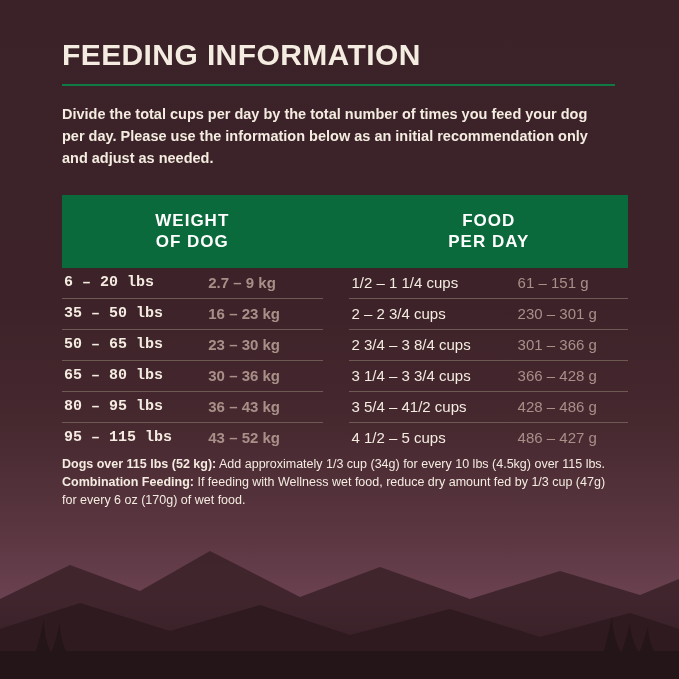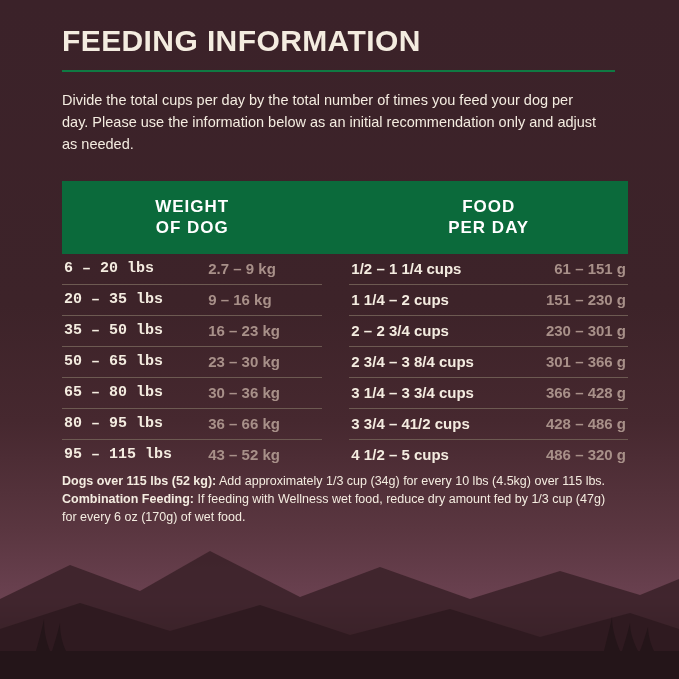--- a/index.html
+++ b/index.html
@@ -25,42 +25,42 @@
     position: absolute;
     left: 0;
     bottom: 0;
     width: 679px;
     height: 200px;
     pointer-events: none;
   }
   .content {
     position: relative;
     z-index: 5;
-    padding: 24px 56px 0 62px;
+    padding: 38px 56px 0 62px;
   }
   h1.title {
     color: #f4ece0;
     font-size: 30px;
     letter-spacing: 0.4px;
     font-weight: bold;
     margin: 0 0 12px 0;
   }
   .rule {
     height: 2px;
     background: #0f7a43;
     width: 553px;
     margin: 0 0 18px 0;
   }
   p.intro {
     color: #f4ece0;
     font-size: 14.5px;
     line-height: 1.5;
     margin: 0 0 26px 0;
     max-width: 540px;
-    font-weight: normal;
+    font-weight: bold;
   }
   table.feeding {
     border-collapse: collapse;
     width: 566px;
     margin-left: 0;
   }
   table.feeding th {
     background: #0b6a3b;
     color: #ffffff;
     font-size: 17px;
@@ -94,28 +94,28 @@
     text-align: left;
     width: 108px;
   }
   td.gap {
     border-bottom: none !important;
     width: 20px;
     padding: 0;
   }
   td.cups {
     color: #f4ece0;
-    font-weight: bold;
+    font-weight: normal;
     text-align: left;
     width: 165px;
   }
   td.grams {
     color: #a89089;
-    font-weight: bold;
-    text-align: right;
+    font-weight: normal;
+    text-align: left;
     padding-right: 6px;
     width: 110px;
   }
   tr.last td { border-bottom: none; }
   .footnote {
     margin-top: 2px;
     color: #f4ece0;
     font-size: 12.5px;
     line-height: 1.45;
     max-width: 570px;
@@ -163,27 +163,20 @@
       </thead>
       <tbody>
         <tr>
           <td class="lbs">6 – 20 lbs</td>
           <td class="kg">2.7 – 9 kg</td>
           <td class="gap"></td>
           <td class="cups">1/2 – 1 1/4 cups</td>
           <td class="grams">61 – 151 g</td>
         </tr>
         <tr>
-          <td class="lbs">20 – 35 lbs</td>
-          <td class="kg">9 – 16 kg</td>
-          <td class="gap"></td>
-          <td class="cups">1 1/4 – 2 cups</td>
-          <td class="grams">151 – 230 g</td>
-        </tr>
-        <tr>
           <td class="lbs">35 – 50 lbs</td>
           <td class="kg">16 – 23 kg</td>
           <td class="gap"></td>
           <td class="cups">2 – 2 3/4 cups</td>
           <td class="grams">230 – 301 g</td>
         </tr>
         <tr>
           <td class="lbs">50 – 65 lbs</td>
           <td class="kg">23 – 30 kg</td>
           <td class="gap"></td>
@@ -192,31 +185,31 @@
         </tr>
         <tr>
           <td class="lbs">65 – 80 lbs</td>
           <td class="kg">30 – 36 kg</td>
           <td class="gap"></td>
           <td class="cups">3 1/4 – 3 3/4 cups</td>
           <td class="grams">366 – 428 g</td>
         </tr>
         <tr>
           <td class="lbs">80 – 95 lbs</td>
-          <td class="kg">36 – 66 kg</td>
-          <td class="gap"></td>
-          <td class="cups">3 3/4 – 41/2  cups</td>
+          <td class="kg">36 – 43 kg</td>
+          <td class="gap"></td>
+          <td class="cups">3 5/4 – 41/2  cups</td>
           <td class="grams">428 – 486 g</td>
         </tr>
         <tr class="last">
           <td class="lbs">95 – 115 lbs</td>
           <td class="kg">43 – 52 kg</td>
           <td class="gap"></td>
           <td class="cups">4 1/2 – 5 cups</td>
-          <td class="grams">486 – 320 g</td>
+          <td class="grams">486 – 427 g</td>
         </tr>
       </tbody>
     </table>
 
     <div class="footnote"><b>Dogs over 115 lbs (52 kg):</b><span> Add approximately 1/3 cup (34g) for every 10 lbs (4.5kg) over 115 lbs. </span><b>Combination Feeding:</b><span> If feeding with Wellness wet food, reduce dry amount fed by 1/3 cup (47g) for every 6 oz (170g) of wet food.</span></div>
 
   </div>
 </div>
 
 </body></html>

